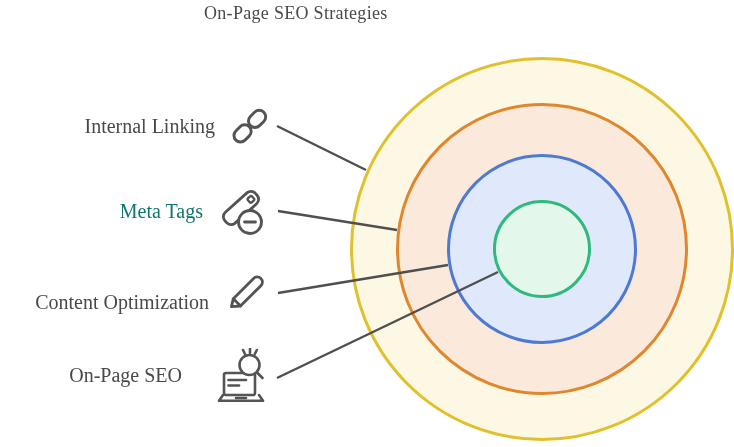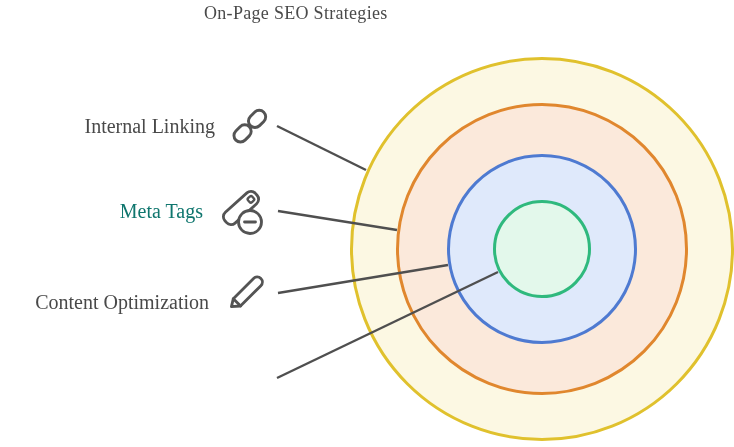--- a/index.html
+++ b/index.html
@@ -88,14 +88,32 @@
   </div>
 
   <div class="row row3">
     <span class="lbl" style="color: rgb(73, 73, 73); margin-top: 21px;">Content Optimization</span>
     <svg class="ic" width="45" height="45" viewBox="0 0 24 24" fill="none" stroke="currentColor" stroke-width="1.5" stroke-linecap="round" stroke-linejoin="round" style="color: rgb(84, 84, 84);">
       <path d="M4.5 19.5l1-4.2L16.3 4.5a2.75 2.75 0 1 1 3.9 3.9L9.3 19.2z"></path>
       <path d="M5.5 15.3l3.9 3.9"></path>
     </svg>
   </div>
 
+  <div class="row row4">
+    <span class="lbl" style="color: rgb(73, 73, 73);">On-Page SEO</span>
+    <svg class="ic" width="62" height="54" viewBox="0 0 62 54" fill="none" stroke="currentColor" stroke-width="2.6" stroke-linecap="round" stroke-linejoin="round" style="color: rgb(84, 84, 84);">
+
+      <rect x="14" y="25" width="31" height="22" rx="2"></rect>
+      <line x1="18.5" y1="32" x2="36" y2="32"></line>
+      <line x1="18.5" y1="37.5" x2="29" y2="37.5"></line>
+
+      <circle cx="39.5" cy="17" r="10" fill="#ffffff"></circle>
+      <line x1="47" y1="24.5" x2="52.5" y2="30"></line>
+      <line x1="33" y1="2" x2="35" y2="6"></line>
+      <line x1="40" y1="0.8" x2="40" y2="5"></line>
+      <line x1="46.8" y1="2" x2="44.8" y2="6"></line>
+
+      <path d="M13 47 L9 52.8 H53 L49 47"></path>
+      <line x1="26" y1="50" x2="36" y2="50"></line>
+    </svg>
+  </div>
 
 </div>
 
 </body></html>

